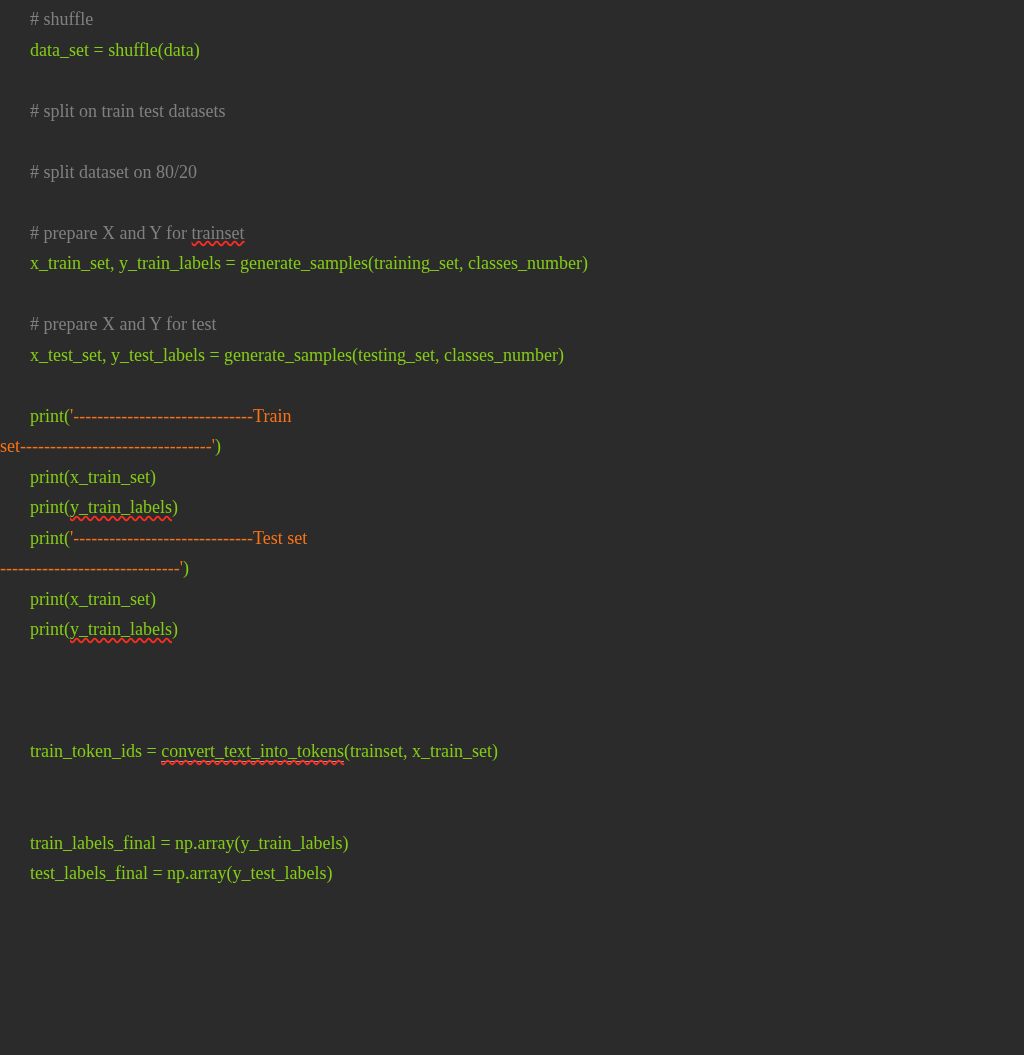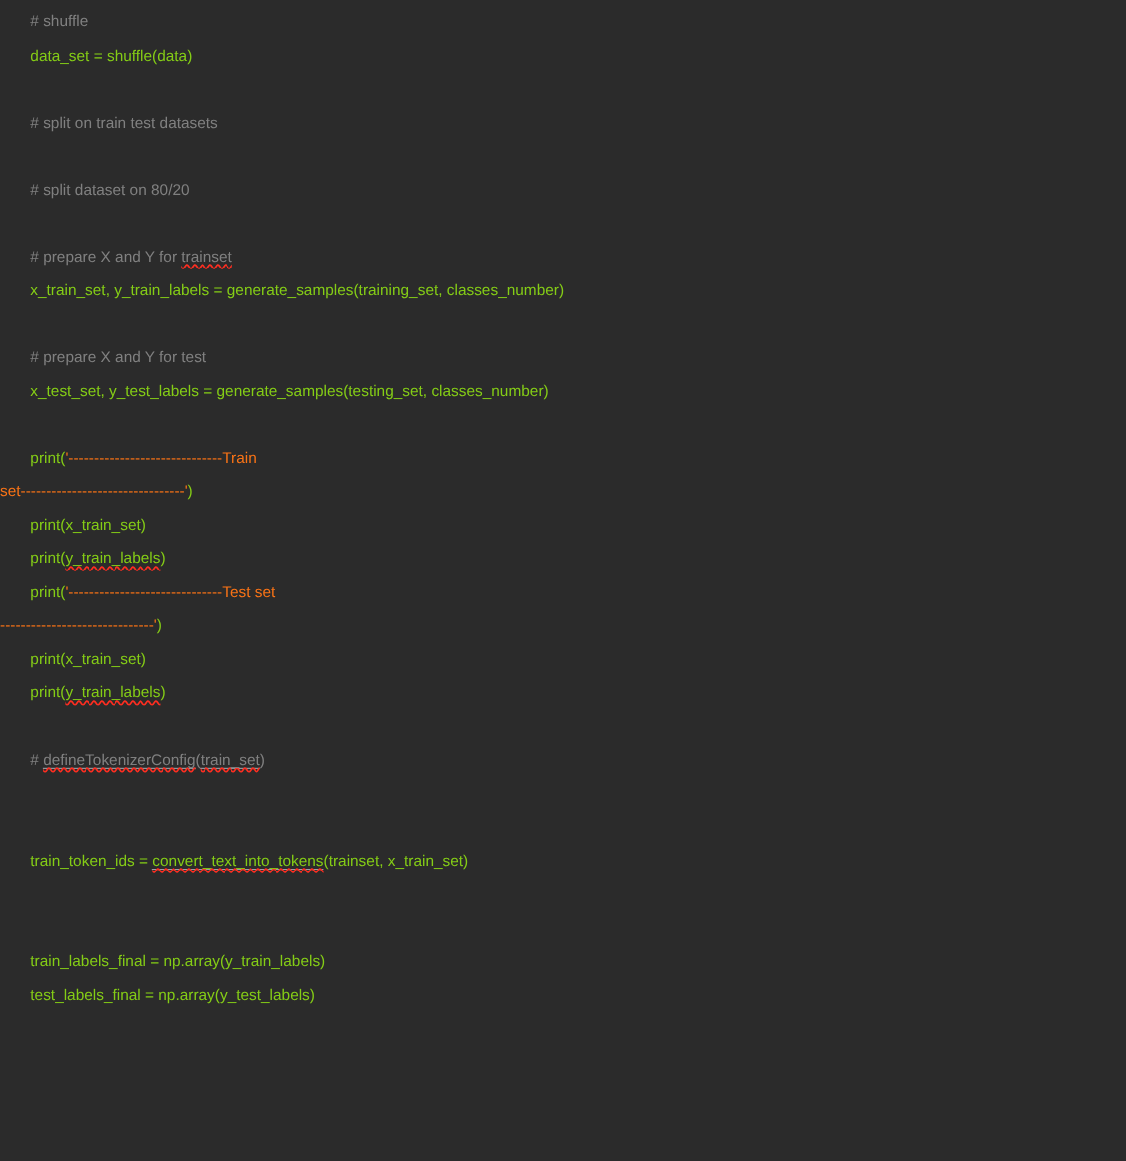--- a/index.html
+++ b/index.html
@@ -28,27 +28,27 @@
     left: 0;
     top: 0;
     width: 1024px;
     padding-top: 4px;
     box-sizing: border-box;
   }
 
   .line {
     height: 30.5px;
     line-height: 30.5px;
-    font-size: 14px;
+    font-size: 18px;
     letter-spacing: 0px;
     white-space: pre;
     color: #a9b7c6;
     padding-left: 12px;
     box-sizing: border-box;
-    font-family: Liberation Sans, sans-serif;
+    font-family: Liberation Serif, serif;
   }
 
   
   .tok-default { color: #84cc16; }
   .tok-comment { color: #808080; }
   .tok-string  { color: #f97316; }
   .tok-number  { color: #6897bb; }
 
   
   .sp {
@@ -85,21 +85,20 @@
       <div class="line"><span class="tok-default"> </span></div>
       <div class="line"><span class="tok-default">    print(</span><span class="tok-string">'------------------------------Train</span></div>
       <div class="line" style="padding-left: 0px;"><span class="tok-string">set--------------------------------'</span><span class="tok-default">)</span></div>
       <div class="line"><span class="tok-default">    print(x_train_set)</span></div>
       <div class="line"><span class="tok-default">    print(</span><span class="tok-default sp">y_train_labels</span><span class="tok-default">)</span></div>
       <div class="line"><span class="tok-default">    print(</span><span class="tok-string">'------------------------------Test set</span></div>
       <div class="line" style="padding-left: 0px;"><span class="tok-string">------------------------------'</span><span class="tok-default">)</span></div>
       <div class="line"><span class="tok-default">    print(x_train_set)</span></div>
       <div class="line"><span class="tok-default">    print(</span><span class="tok-default sp">y_train_labels</span><span class="tok-default">)</span></div>
       <div class="line"><span class="tok-default"> </span></div>
-      <div class="line"><span class="tok-comment">    # </span><span class="tok-comment ref">defineTokenizerConfig</span><span class="tok-comment">(</span><span class="tok-comment ref">train_set</span><span class="tok-comment">)</span></div>
       <div class="line"><span class="tok-default"> </span></div>
       <div class="line"><span class="tok-default"> </span></div>
       <div class="line"><span class="tok-default">    train_token_ids = </span><span class="tok-default ref">convert_text_into_tokens</span><span class="tok-default">(trainset, x_train_set)</span></div>
       <div class="line"><span class="tok-default"> </span></div>
       <div class="line"><span class="tok-default"> </span></div>
       <div class="line"><span class="tok-default">    train_labels_final = np.array(y_train_labels)</span></div>
       <div class="line"><span class="tok-default">    test_labels_final = np.array(y_test_labels)</span></div>
     </div>
 </div>
 

